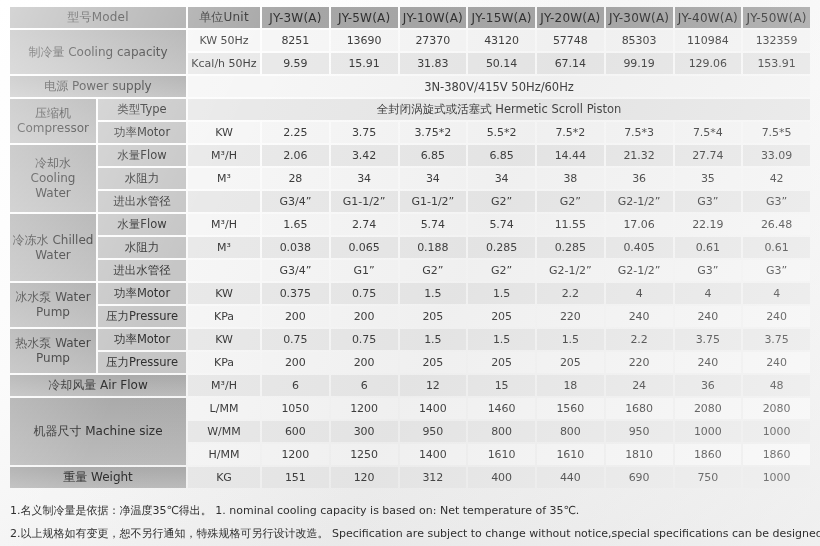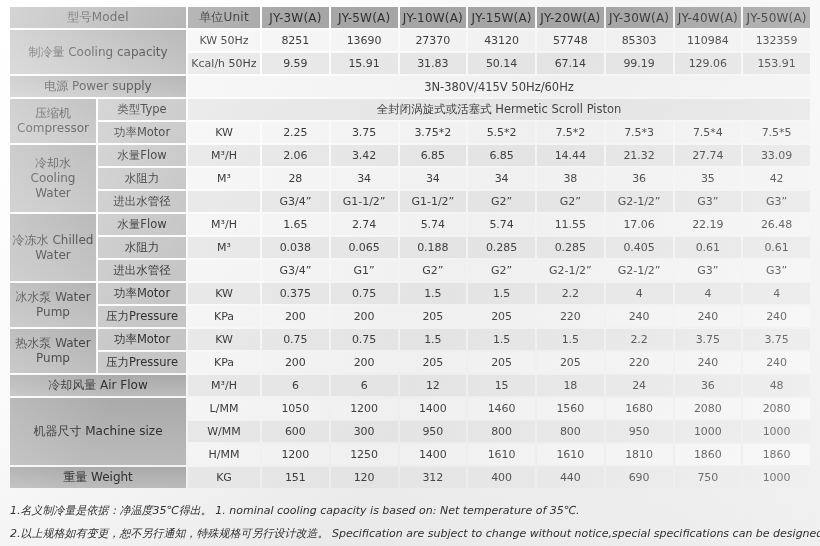--- a/index.html
+++ b/index.html
@@ -62,21 +62,20 @@
   td.d { background:#f6f6f6; }
   tr.alt td.d { background:#e9e9e9; }
   td.u { font-size:11px; }
   td.span-cell { font-size:11.5px; }
   .notes {
     position:relative;
     padding:9px 2px 0 2px;
     font-size:11px;
     color:#2f2f2f;
     line-height:23px;
-    font-style:italic;
   }
   .notes div { white-space:nowrap; }
 </style>
 </head>
 <body>
 
 <div class="page">
   <table class="spec">
     <colgroup>
       <col style="width:86px">

